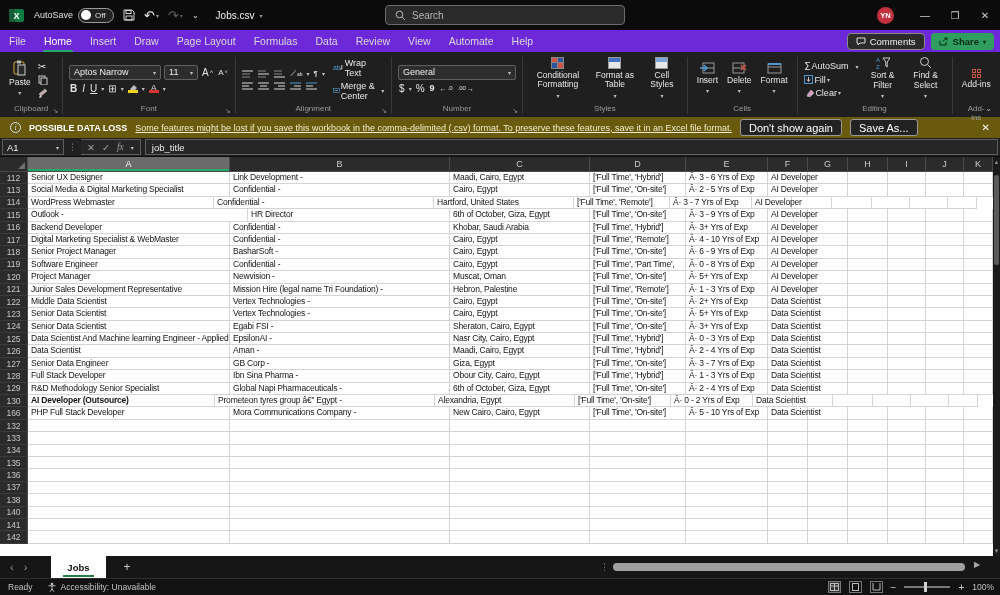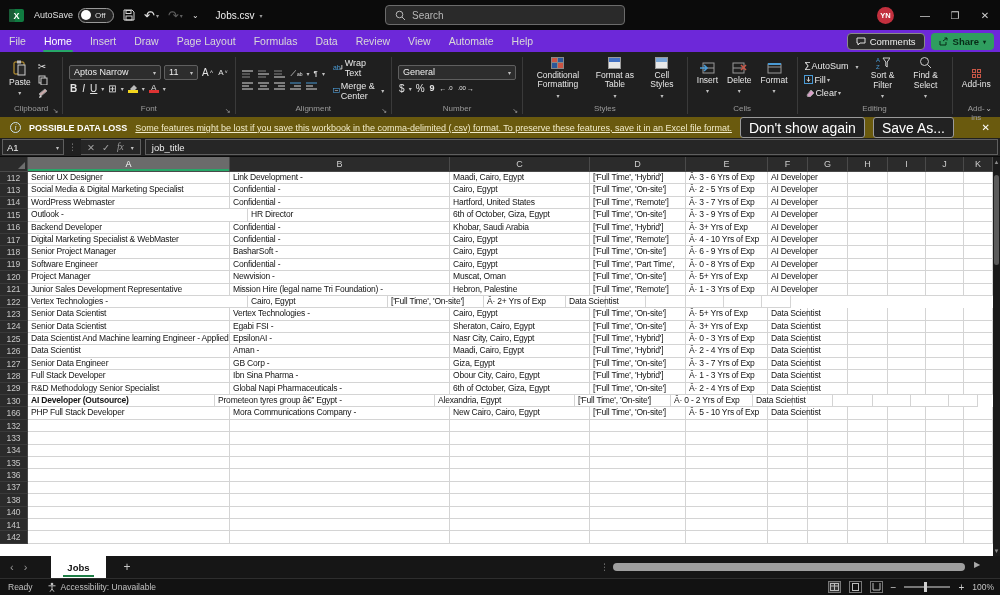--- a/index.html
+++ b/index.html
@@ -66,21 +66,21 @@
   .cf-icon div:nth-child(3){background:#2b579a;} .cf-icon div:nth-child(4){background:#c54;}
   .tbl-icon { width:13px; height:12px; background:linear-gradient(#4472c4 0 4px,#e8e8e8 4px 100%); border:1px solid #999; }
   .ribbon-collapse { position:absolute; right:8px; bottom:4px; color:#bbb; font-size:8px; }
 
   
   .warnbar { height:21px; background:#6a5a0e; display:flex; align-items:center; gap:8px; padding:0 10px; }
   .info-ic { width:11px; height:11px; border:1px solid #cfe3ef; border-radius:50%; color:#cfe3ef; font-size:8px;
     display:flex; align-items:center; justify-content:center; flex:none; font-style:italic; font-family:"Liberation Serif",serif; }
   .warn-title { font-size:9px; font-weight:bold; color:#fff; white-space:nowrap; }
   .warn-msg { font-size:9px; color:#f2ecca; text-decoration:underline; white-space:nowrap; overflow:hidden; }
-  .warn-btn { background:#222; border:1px solid #9a9a9a; color:#fff; font-size:14px; border-radius:3px;
+  .warn-btn { background:#222; border:1px solid #9a9a9a; color:#fff; font-size:11px; border-radius:3px;
     padding:1.5px 8px; white-space:nowrap; flex:none; }
   .warn-x { margin-left:auto; color:#fff; font-size:10px; flex:none; }
 
   
   .fbar { height:19px; background:#202020; display:flex; align-items:stretch; border-bottom:1px solid #0a0a0a; }
   .namebox { width:62px; background:#262626; border:1px solid #5f5f5f; margin:1px 0 1px 2px; color:#f0f0f0;
     font-size:9.5px; display:flex; align-items:center; justify-content:space-between; padding:0 4px; }
   .fdots { color:#888; font-size:9px; display:flex; align-items:center; padding:0 4px; }
   .fxbtns { display:flex; align-items:center; gap:7px; color:#9f9f9f; font-size:9.5px; background:#262626;
     border:1px solid #5f5f5f; border-left:none; margin:1px 0; padding:0 6px; }
@@ -597,21 +597,21 @@
           <div class="cell" style="width: 82px;"><span>Â· 2 - 5 Yrs of Exp</span></div>
           <div class="cell" style="width: 40px; overflow: visible;"><span class="ovf">AI Developer</span></div>
           <div class="cell" style="width: 40px;"></div>
           <div class="cell" style="width: 40px;"></div>
           <div class="cell" style="width: 38px;"></div>
           <div class="cell" style="width: 38px;"></div>
           <div class="cell" style="width: 29px;"></div>
         </div>
         <div class="grow">
           <div class="rhead">114</div>
-          <div class="cell" style="width: 202px;"><span>WordPress Webmaster</span></div>
+          <div class="cell" style="width: 186px;"><span>WordPress Webmaster</span></div>
           <div class="cell" style="width: 220px;"><span>Confidential -</span></div>
           <div class="cell" style="width: 140px;"><span>Hartford, United States</span></div>
           <div class="cell" style="width: 96px;"><span>['Full Time', 'Remote']</span></div>
           <div class="cell" style="width: 82px;"><span>Â· 3 - 7 Yrs of Exp</span></div>
           <div class="cell" style="width: 40px; overflow: visible;"><span class="ovf">AI Developer</span></div>
           <div class="cell" style="width: 40px;"></div>
           <div class="cell" style="width: 40px;"></div>
           <div class="cell" style="width: 38px;"></div>
           <div class="cell" style="width: 38px;"></div>
           <div class="cell" style="width: 29px;"></div>
@@ -709,20 +709,21 @@
           <div class="cell" style="width: 82px;"><span>Â· 1 - 3 Yrs of Exp</span></div>
           <div class="cell" style="width: 40px; overflow: visible;"><span class="ovf">AI Developer</span></div>
           <div class="cell" style="width: 40px;"></div>
           <div class="cell" style="width: 40px;"></div>
           <div class="cell" style="width: 38px;"></div>
           <div class="cell" style="width: 38px;"></div>
           <div class="cell" style="width: 29px;"></div>
         </div>
         <div class="grow">
           <div class="rhead">122</div>
+          <div class="cell" style="width: 202px;"><span>Middle Data Scientist</span></div>
           <div class="cell" style="width: 220px;"><span>Vertex Technologies -</span></div>
           <div class="cell" style="width: 140px;"><span>Cairo, Egypt</span></div>
           <div class="cell" style="width: 96px;"><span>['Full Time', 'On-site']</span></div>
           <div class="cell" style="width: 82px;"><span>Â· 2+ Yrs of Exp</span></div>
           <div class="cell" style="width: 40px; overflow: visible;"><span class="ovf">Data Scientist</span></div>
           <div class="cell" style="width: 40px;"></div>
           <div class="cell" style="width: 40px;"></div>
           <div class="cell" style="width: 38px;"></div>
           <div class="cell" style="width: 38px;"></div>
           <div class="cell" style="width: 29px;"></div>

